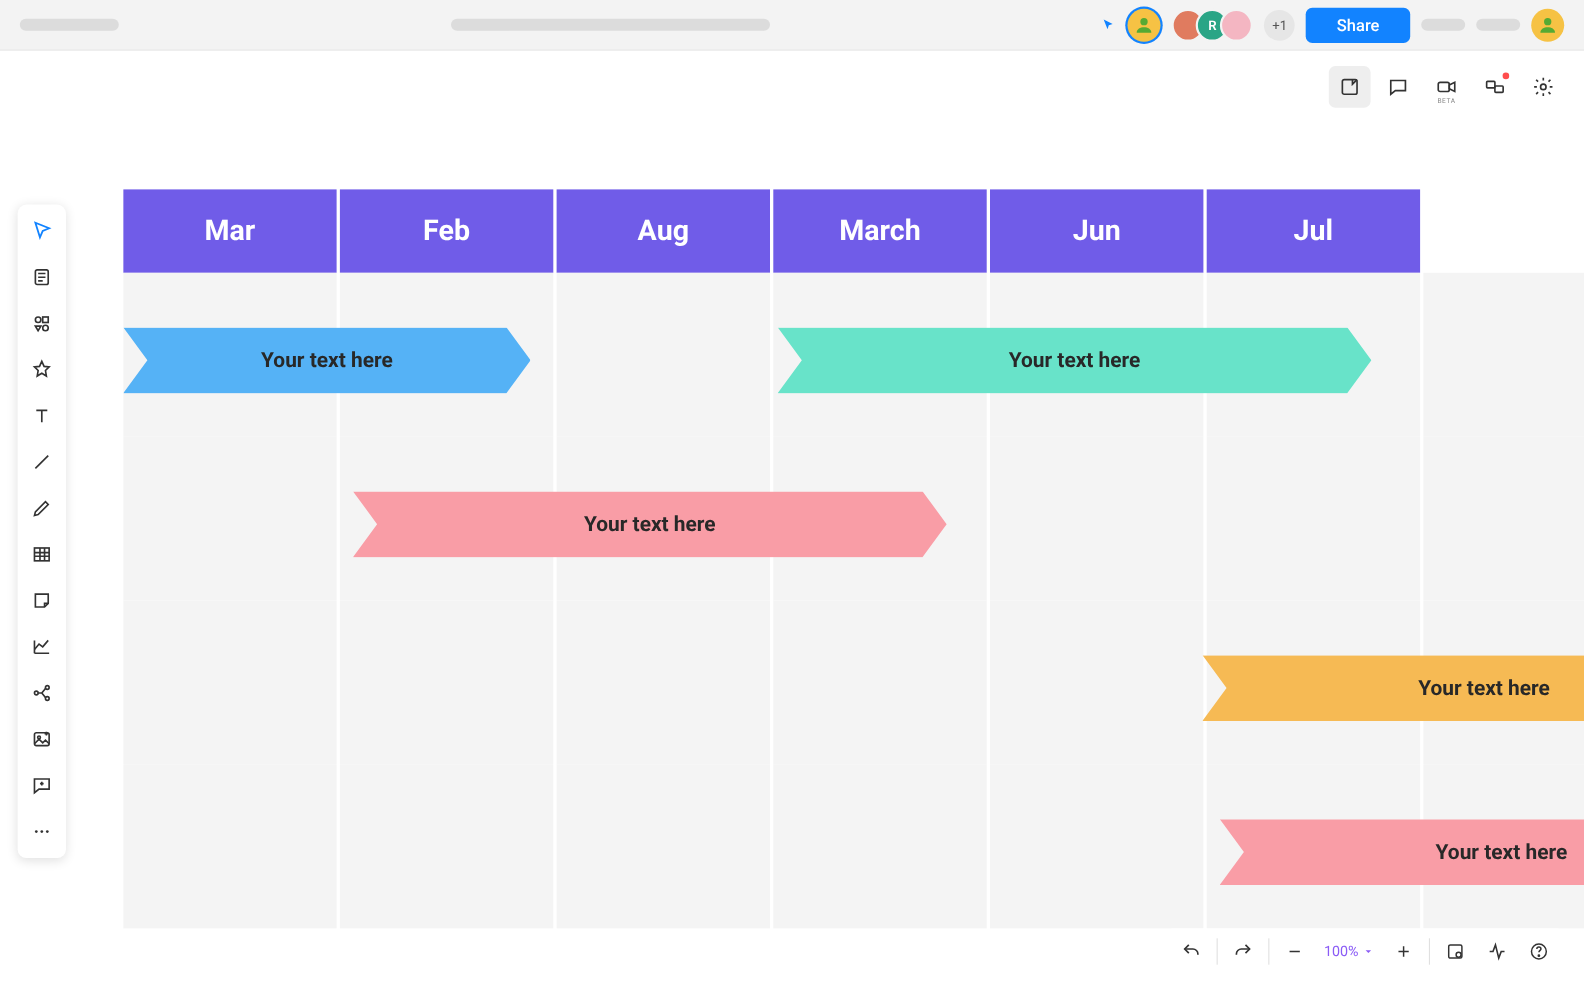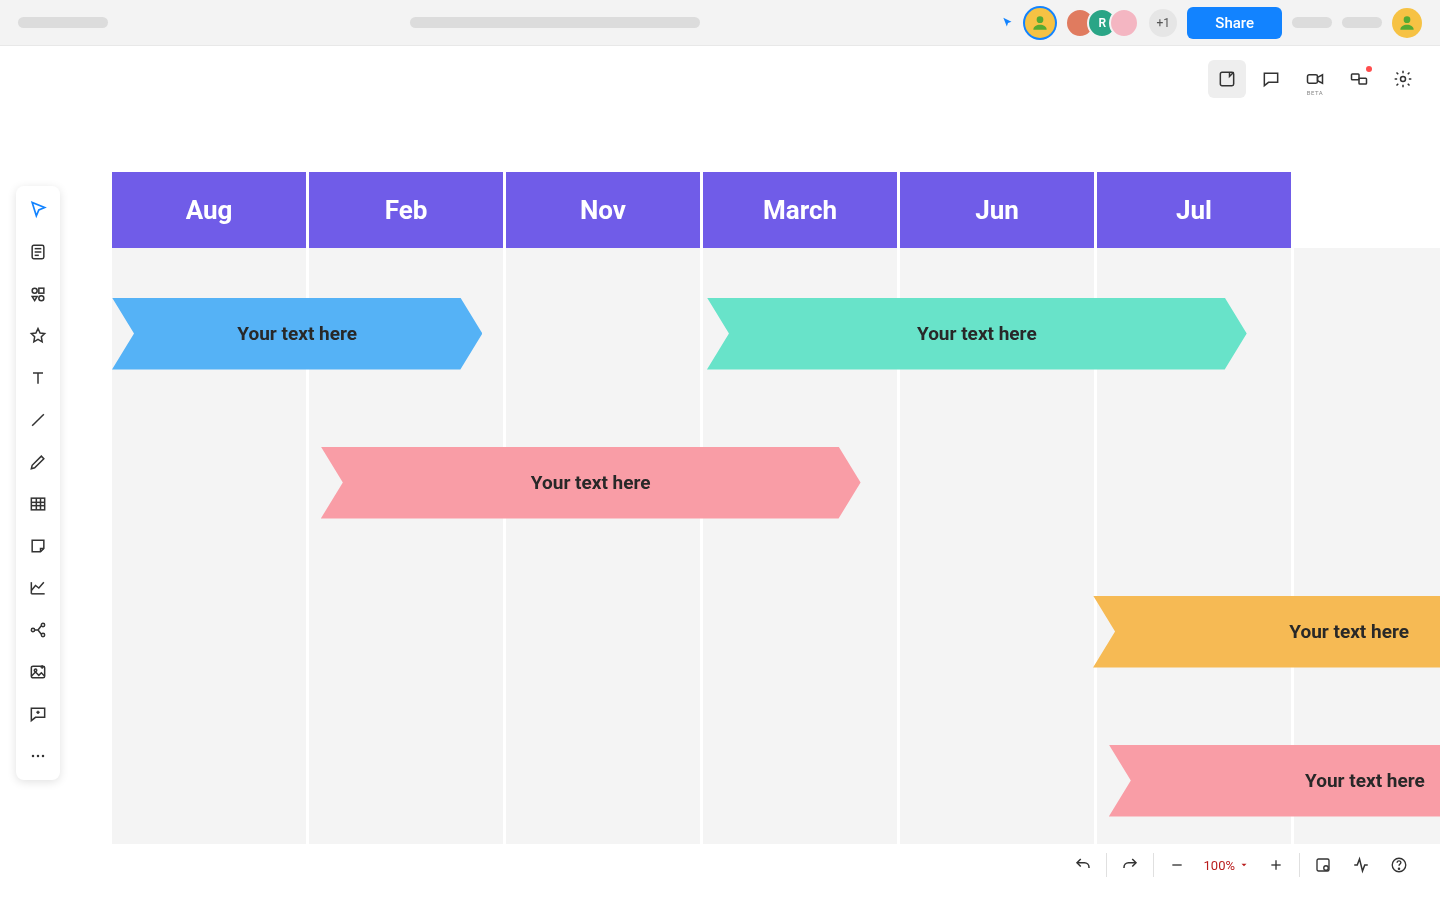--- a/index.html
+++ b/index.html
@@ -32,32 +32,32 @@
 .tool-btn{width:28px;height:28px;display:flex;align-items:center;justify-content:center;cursor:pointer;color:#333}
 .tool-btn.active{color:#1283ff}
 
 .canvas{position:absolute;left:112px;top:172px;right:0;bottom:0;overflow:hidden}
 .month-header{display:flex;height:76px;gap:3px}
 .month-cell{flex:0 0 194px;background:#705CE8;color:#fff;display:flex;align-items:center;justify-content:center;font-size:26px;font-weight:700}
 .grid-body{position:relative}
 .grid-row{display:flex;height:149px;gap:3px}
 .grid-cell{flex:0 0 194px;background:#f4f4f4}
 
-.task{position:absolute;height:72px;display:flex;align-items:center;justify-content:center;font-weight:700;font-size:19px;color:#282828}
+.task{position:absolute;height:60px;display:flex;align-items:center;justify-content:center;font-weight:700;font-size:19px;color:#282828}
 .task .body{position:absolute;inset:0;clip-path:polygon(0 0,calc(100% - 22px) 0,100% 50%,calc(100% - 22px) 100%,0 100%,22px 50%)}
 .task span{position:relative;z-index:1}
 .t-blue .body{background:#55B2F6}
 .t-teal .body{background:#68E3C9}
 .t-pink .body{background:#F99DA6}
 .t-orange .body{background:#F6BA54}
 
 .bottom-bar{position:absolute;bottom:14px;right:18px;display:flex;align-items:center;gap:4px;background:#fff;padding:4px 6px;border-radius:6px}
 .bb-btn{width:34px;height:34px;display:flex;align-items:center;justify-content:center;cursor:pointer;color:#333;border-radius:4px}
 .bb-sep{width:1px;height:24px;background:#e0e0e0;margin:0 2px}
-.zoom-label{font-size:13px;color:#b91c1c;padding:0 6px;display:flex;align-items:center;gap:4px}
+.zoom-label{font-size:13px;color:#8b5cf6;padding:0 6px;display:flex;align-items:center;gap:4px}
 svg{display:block}
 </style>
 </head>
 <body>
 
 <div class="topbar">
   <div class="placeholder-pill left"></div>
   <div class="center">
       <div class="placeholder-pill"></div>
     </div>
@@ -219,23 +219,23 @@
       <svg width="20" height="20" viewBox="0 0 24 24" fill="currentColor">
         <circle cx="6" cy="12" r="1.5"></circle>
         <circle cx="12" cy="12" r="1.5"></circle>
         <circle cx="18" cy="12" r="1.5"></circle>
       </svg>
     </div>
 </div>
 
 <div class="canvas">
   <div class="month-header" id="month-header">
+      <div class="month-cell">Mar</div>
+      <div class="month-cell">Feb</div>
       <div class="month-cell">Aug</div>
-      <div class="month-cell">Feb</div>
-      <div class="month-cell">Nov</div>
       <div class="month-cell">March</div>
       <div class="month-cell">Jun</div>
       <div class="month-cell">Jul</div>
     </div>
   <div class="grid-body" id="grid-body">
       <div class="grid-row">
         <div class="grid-cell"></div>
         <div class="grid-cell"></div>
         <div class="grid-cell"></div>
         <div class="grid-cell"></div>

